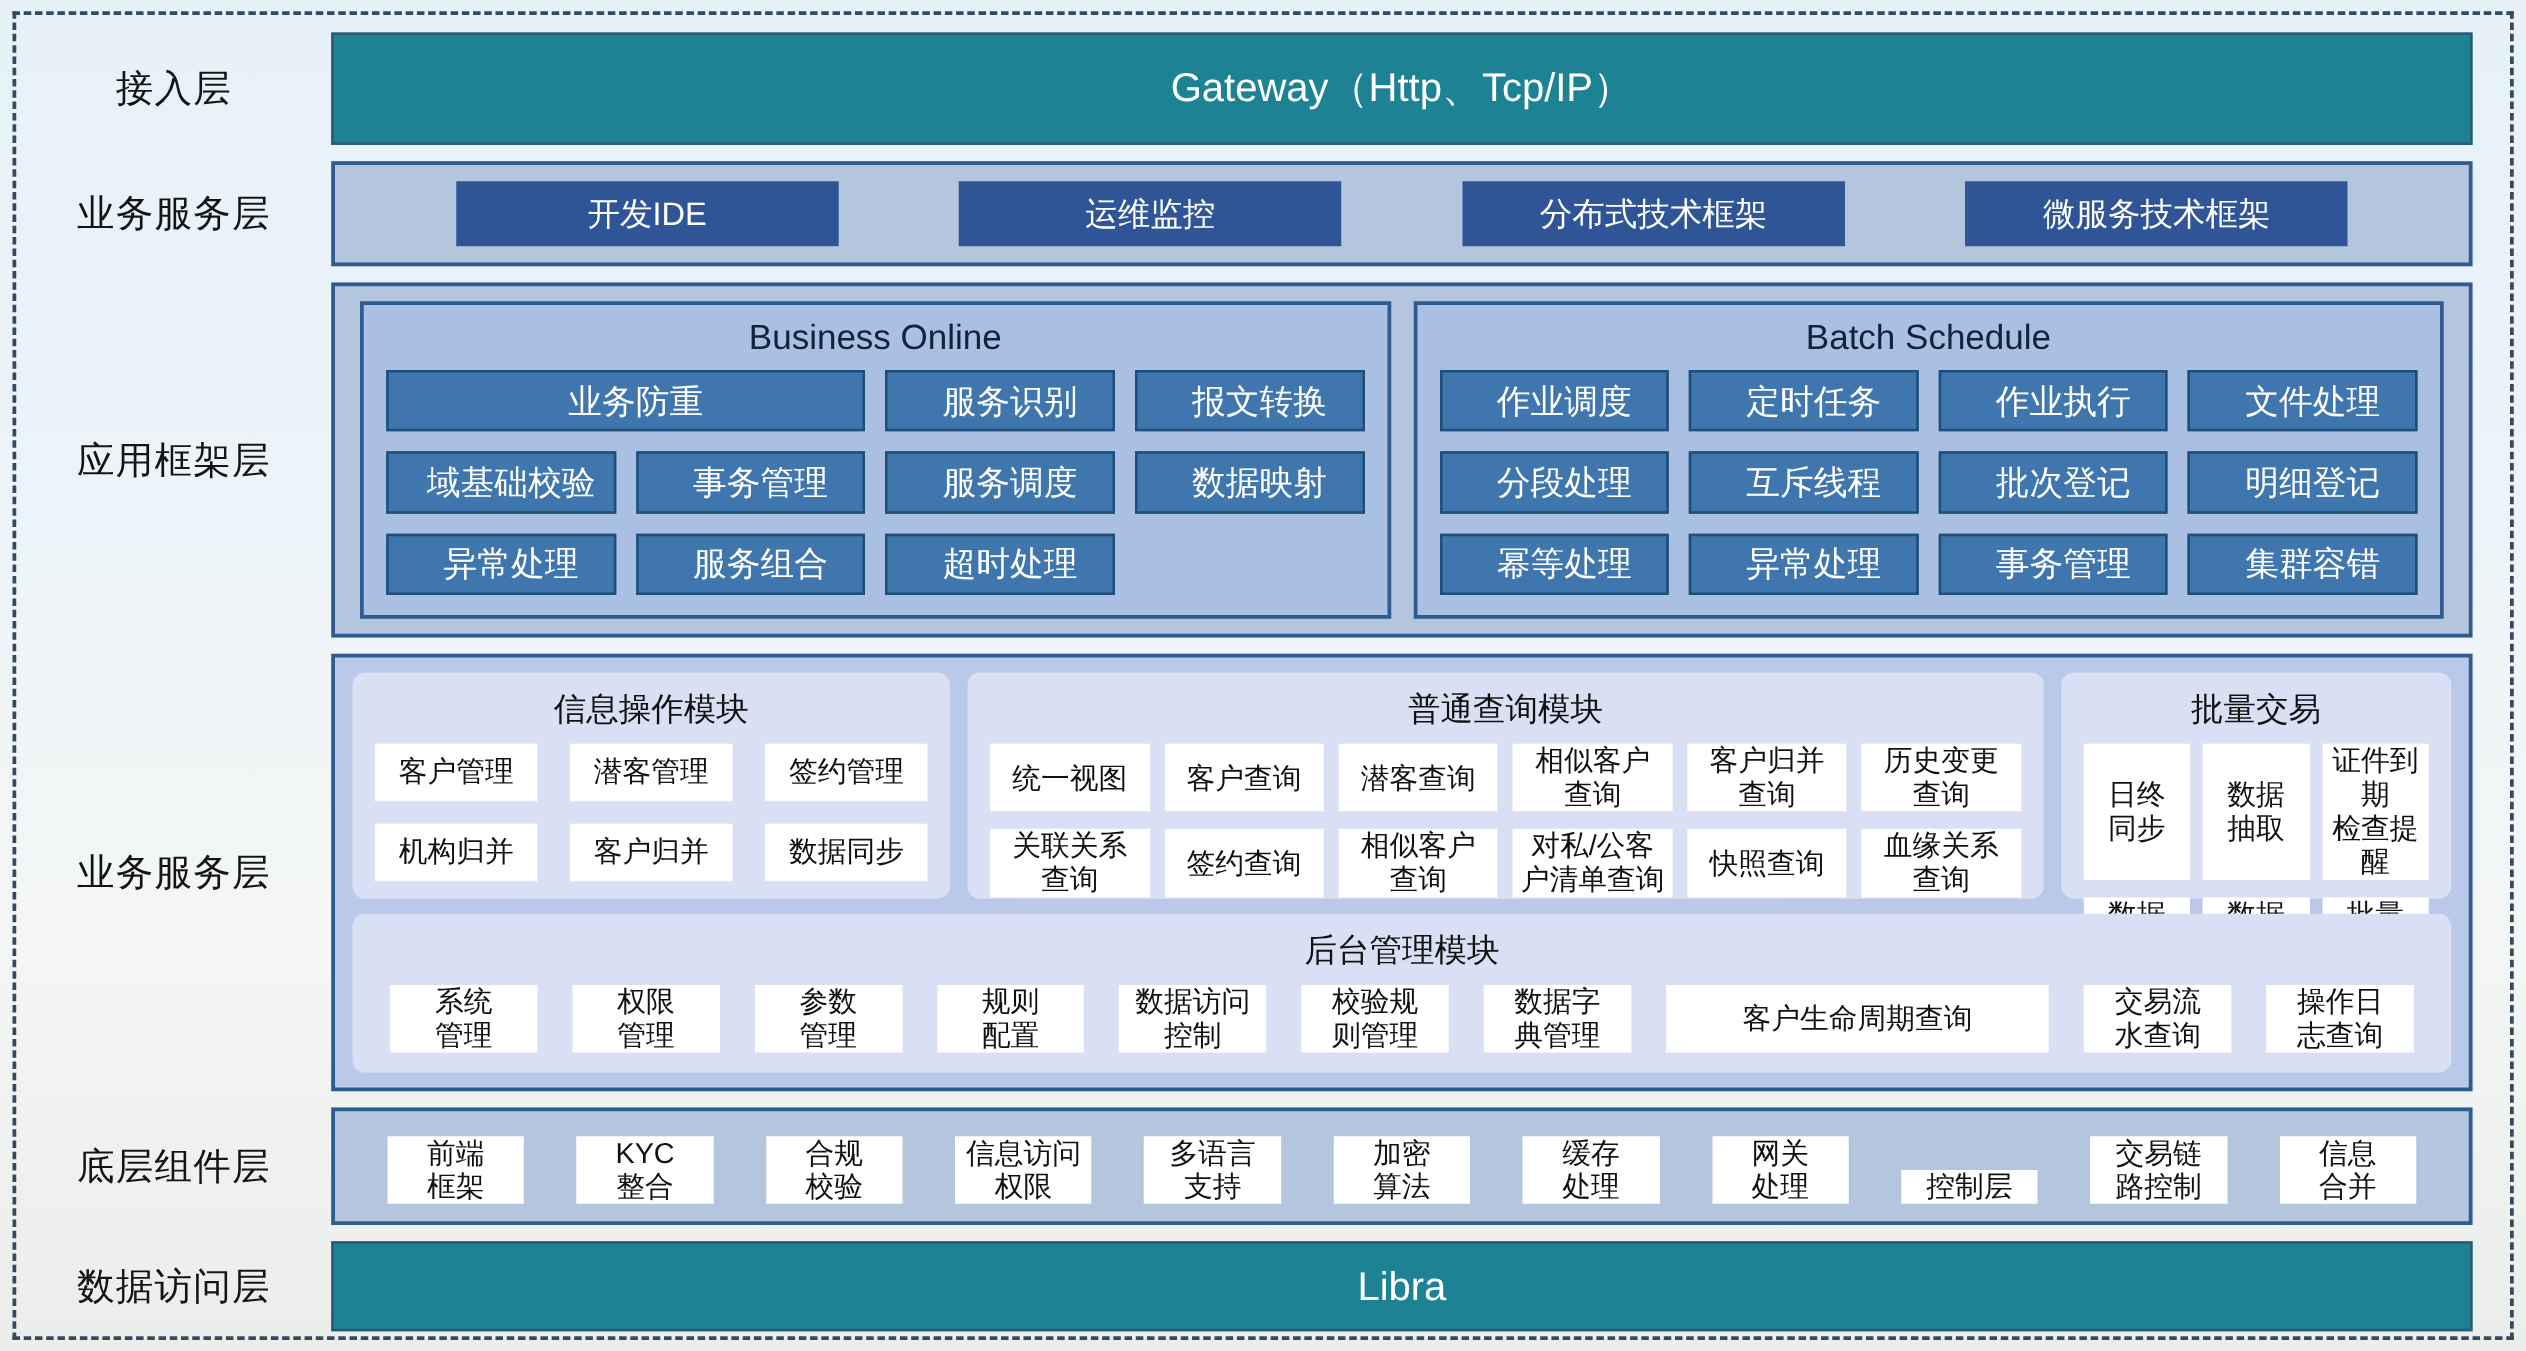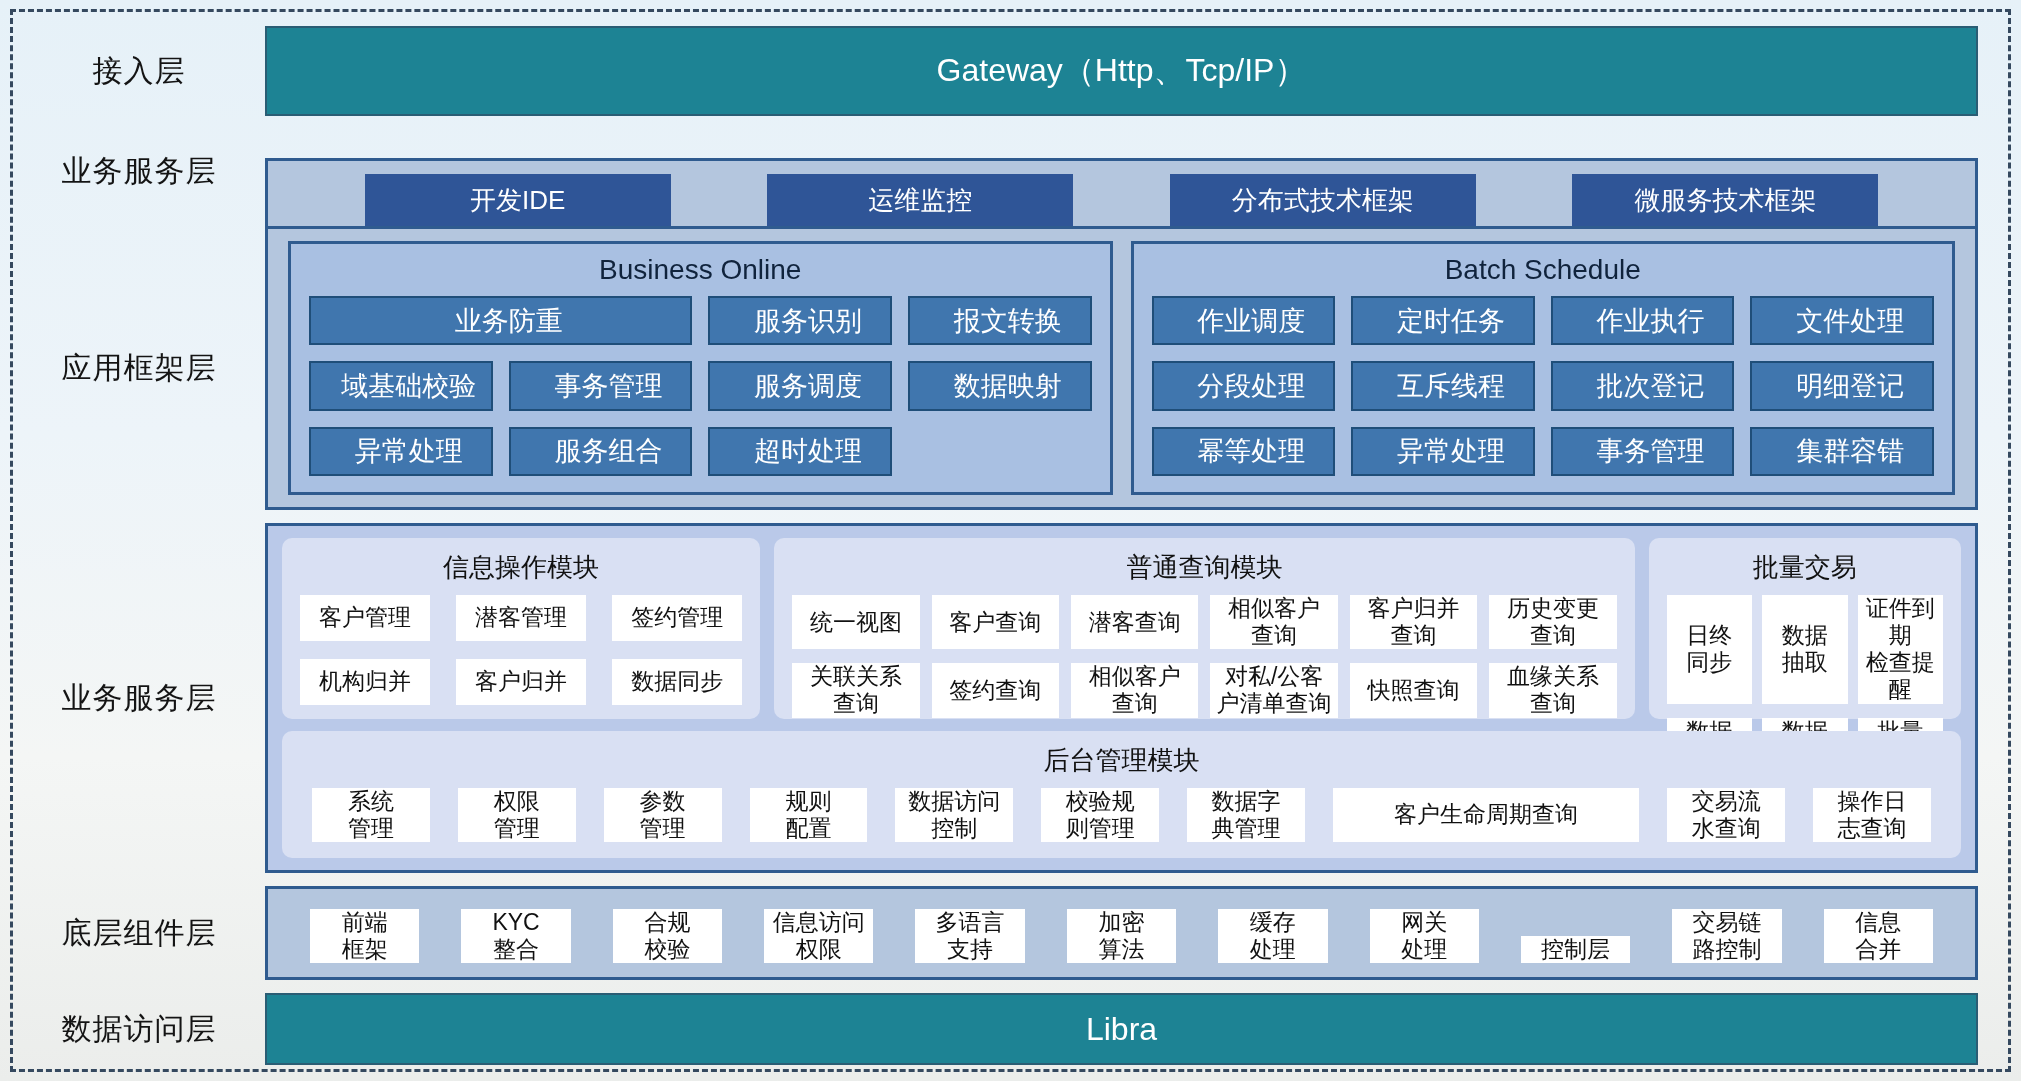--- a/index.html
+++ b/index.html
@@ -26,21 +26,21 @@
   .teal-bar {
     height:100%; background:#1d8394; border:2px solid #2a5d74;
     display:flex; align-items:center; justify-content:center;
     color:#ffffff; font-size:32px;
   }
 
   
   .band { height:100%; background:#b4c6de; border:3px solid #2f5b8f; }
 
   
-  .tech-band { display:flex; align-items:center; justify-content:space-evenly;margin-top:29px; }
+  .tech-band { display:flex; align-items:center; justify-content:space-evenly; }
   .dark-box {
     width:306px; height:52px; background:#2f5597; color:#ffffff;
     display:flex; align-items:center; justify-content:center; font-size:26px;
   }
 
   
   .app-band { display:flex; gap:18px; padding:12px 20px; }
   .app-panel { flex:1; background:#a9c0e2; border:3px solid #2f5b8f; display:flex; flex-direction:column; }
   .panel-title { text-align:center; font-size:28px; color:#10233c; padding:10px 0 6px; }
   .fw-grid { flex:1; display:grid; grid-template-columns:repeat(4,1fr); gap:16px; padding:4px 18px 16px; }

